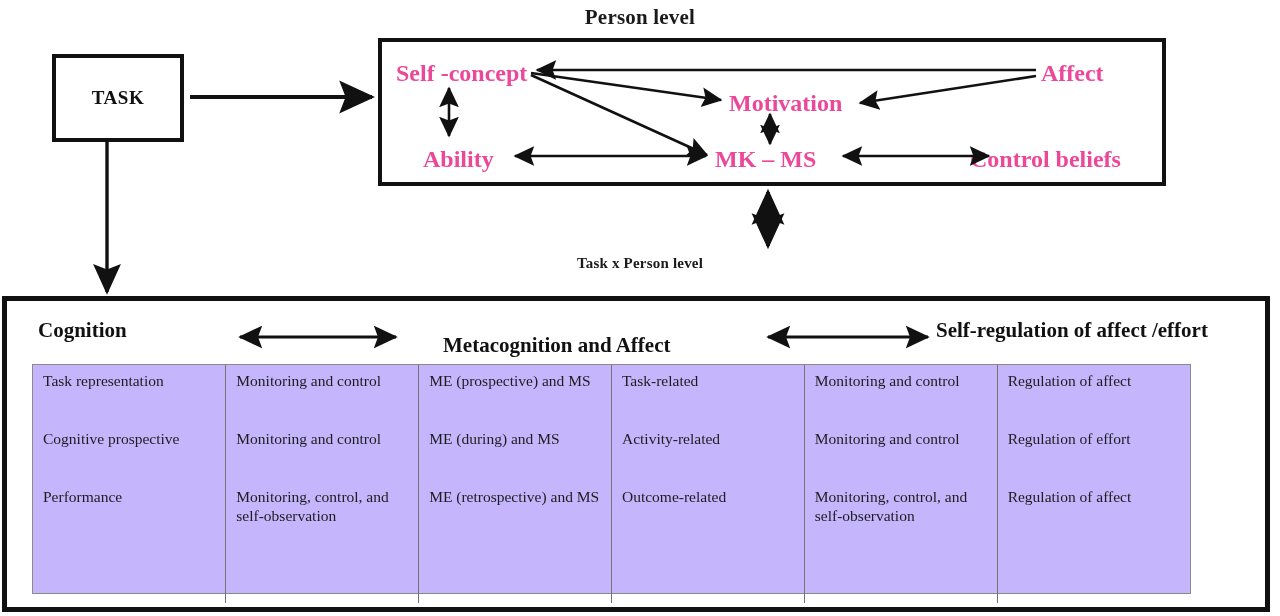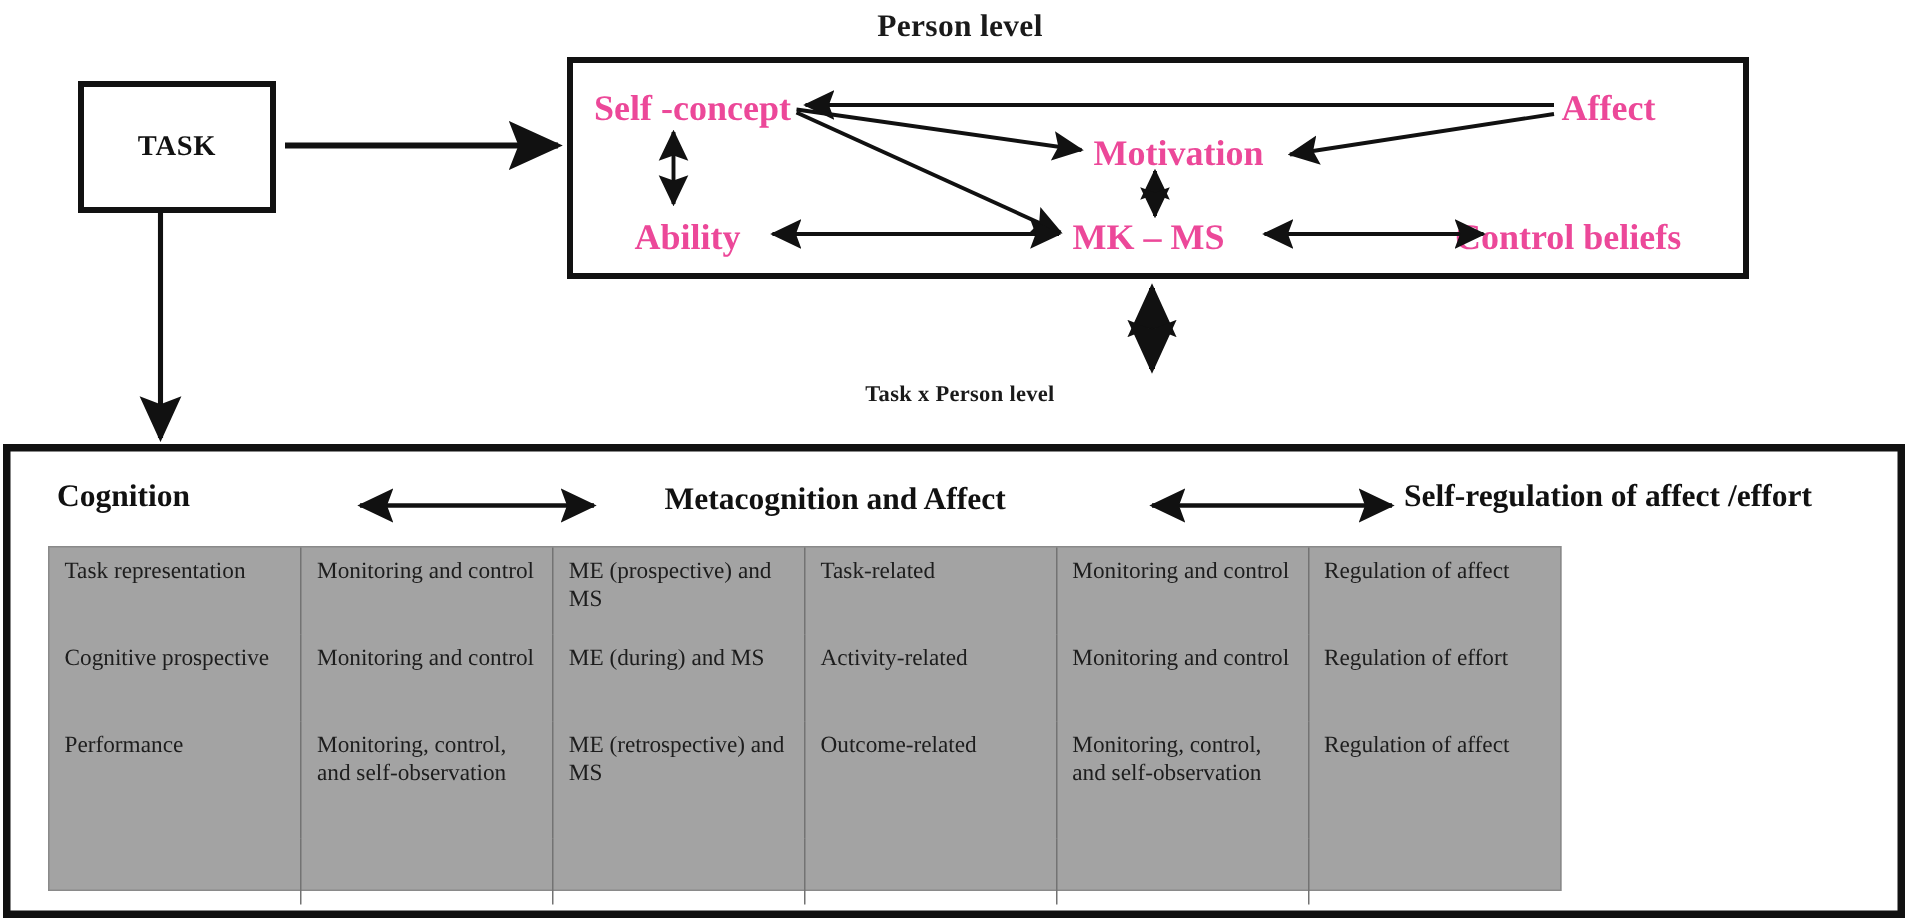--- a/index.html
+++ b/index.html
@@ -40,27 +40,27 @@
   #node-motivation{left:729px;top:90px;}
   #node-ability{left:423px;top:146px;}
   #node-mkms{left:715px;top:146px;}
   #node-control-beliefs{left:944px;top:146px;margin-left:26px;}
 
   
   .col-header{
     position:absolute;font-weight:bold;font-size:21px;white-space:nowrap;color:#111111;
   }
   #hdr-cognition{left:38px;top:318px;}
-  #hdr-metacog{left:443px;top:320px;}
+  #hdr-metacog{left:443px;top:333px;}
   #hdr-selfreg{left:936px;top:318px;}
 
   
   #data-table{
-    position:absolute;left:32px;top:364px;width:1009px;height:230px;
-    border:1px solid #8a8a8a;box-sizing:border-box;background:#a3a3a3;
+    position:absolute;left:32px;top:364px;width:1159px;height:230px;
+    border:1px solid #8a8a8a;box-sizing:border-box;background:#c4b5fd;
   }
   #data-table table{
     border-collapse:collapse;width:100%;height:100%;table-layout:fixed;
   }
   #data-table td{
     border-left:1px solid #737373;
     vertical-align:top;
     padding:6px 8px 0 10px;
     font-size:15.5px;
     line-height:1.24;

